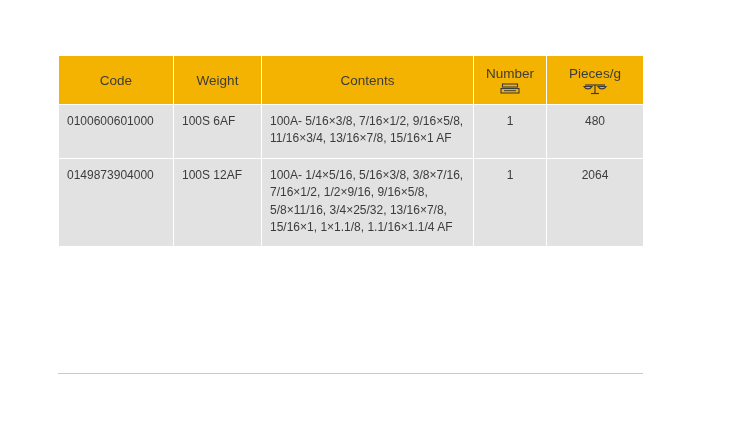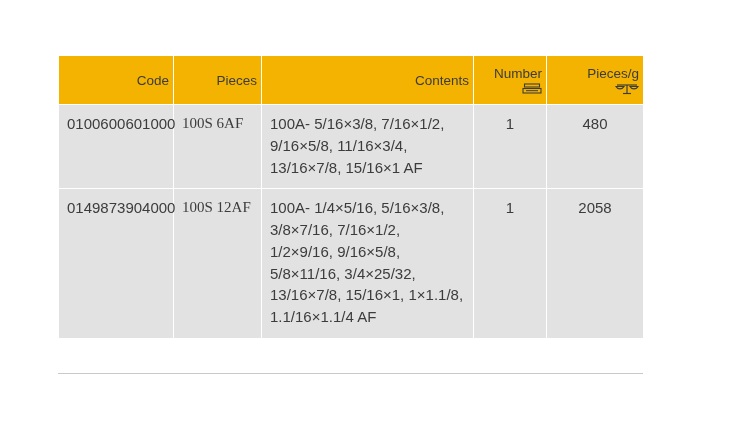--- a/index.html
+++ b/index.html
@@ -31,52 +31,51 @@
     font-size: 13.5px;
     text-align: center;
     vertical-align: middle;
     padding: 7px 4px;
     border: 1px solid #ffffff;
     height: 34px;
   }
   table.product-table td {
     background: #e2e2e2;
     color: #3c3c3c;
-    font-size: 15px;
+    font-size: 12px;
     vertical-align: top;
     padding: 8px 8px 10px 8px;
     border: 1px solid #ffffff;
     line-height: 1.45;
   }
   td.code-cell, td.number-cell {
     text-align: left;
     white-space: nowrap;
     font-size: 12px;
   }
   td.number-cell {
     padding-left: 10px;
-    font-family: Liberation Serif, serif;
   }
   td.contents-cell {
     text-align: left;
     margin-top: 8px;
   }
   td.pieces-cell, td.weight-cell {
     text-align: center;
   }
   col.col-code { width: 115px; }
   col.col-number { width: 88px; }
   col.col-contents { width: 212px; }
   col.col-pieces { width: 73px; }
   col.col-weight { width: 97px; }
 
   .th-inner {
     display: flex;
     flex-direction: column;
-    align-items: flex-end;
+    align-items: center;
     justify-content: center;
     gap: 1px;
   }
   .th-label { display: block; }
   .icon-box { display: block; line-height: 0; }
   .bottom-rule {
     position: absolute;
     left: 58px;
     top: 373px;
     width: 585px;
@@ -98,21 +97,21 @@
     </colgroup>
     <thead>
       <tr>
         <th>
           <div class="th-inner">
             <span class="th-label">Code</span>
           </div>
         </th>
         <th>
           <div class="th-inner">
-            <span class="th-label">Pieces</span>
+            <span class="th-label">Weight</span>
           </div>
         </th>
         <th>
           <div class="th-inner">
             <span class="th-label">Contents</span>
           </div>
         </th>
         <th>
           <div class="th-inner">
             <span class="th-label">Number</span>
@@ -147,18 +146,18 @@
         <td class="number-cell">100S 6AF</td>
         <td class="contents-cell">100A- 5/16×3/8, 7/16×1/2, 9/16×5/8, 11/16×3/4, 13/16×7/8, 15/16×1 AF</td>
         <td class="pieces-cell">1</td>
         <td class="weight-cell">480</td>
       </tr>
       <tr>
         <td class="code-cell">0149873904000</td>
         <td class="number-cell">100S 12AF</td>
         <td class="contents-cell">100A- 1/4×5/16, 5/16×3/8, 3/8×7/16, 7/16×1/2, 1/2×9/16, 9/16×5/8, 5/8×11/16, 3/4×25/32, 13/16×7/8, 15/16×1, 1×1.1/8, 1.1/16×1.1/4 AF</td>
         <td class="pieces-cell">1</td>
-        <td class="weight-cell">2058</td>
+        <td class="weight-cell">2064</td>
       </tr>
     </tbody>
   </table>
 </div>
 <div class="bottom-rule"></div>
 
 </body></html>

